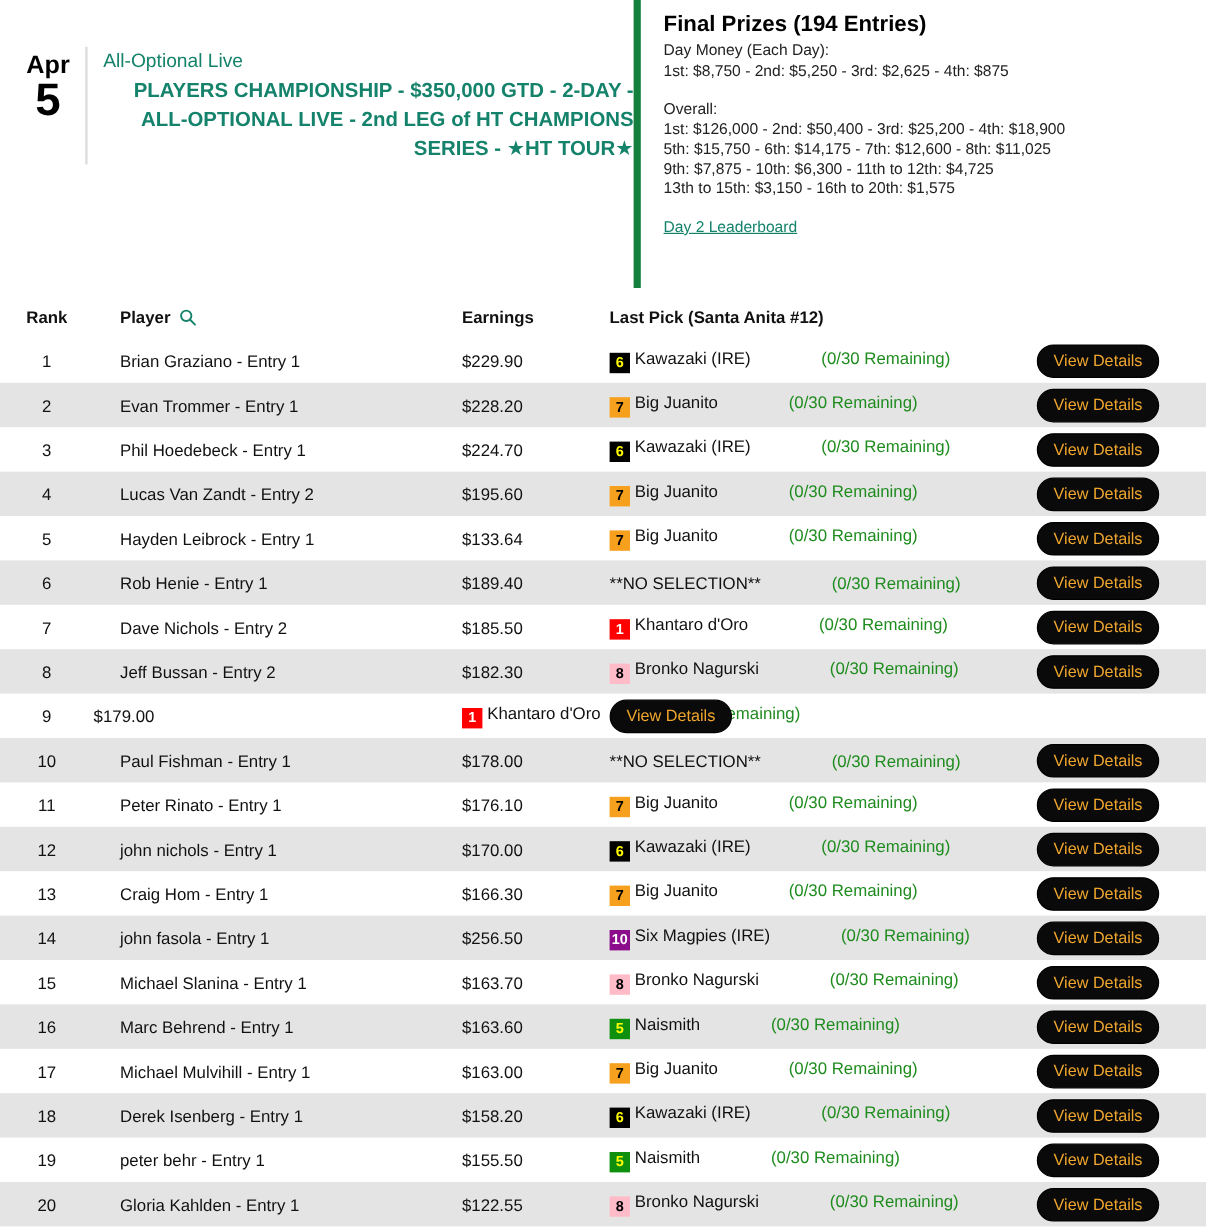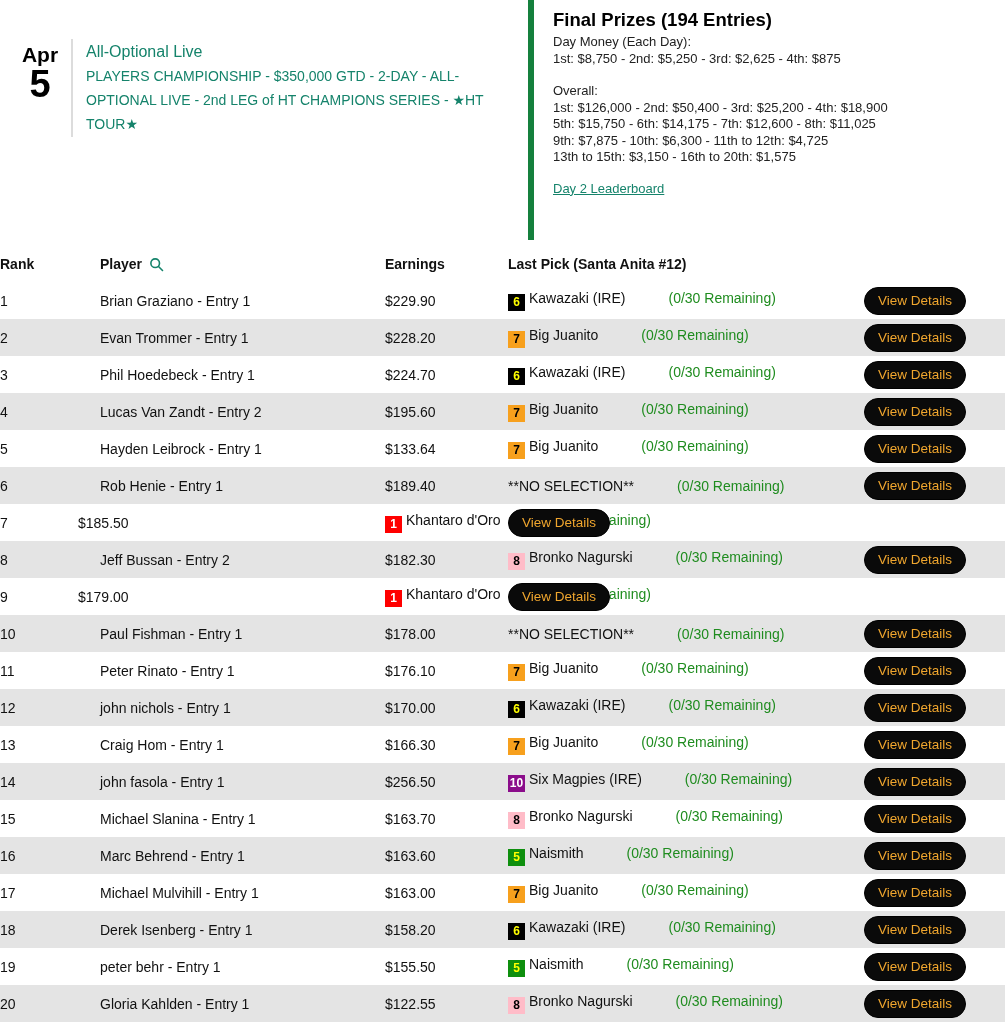--- a/index.html
+++ b/index.html
@@ -25,53 +25,53 @@
     width:528px;flex:0 0 528px;
     display:flex;align-items:flex-start;
     padding:39px 0 0 20px;
   }
   .date-box{width:40px;text-align:center;padding-top:6px;}
   .date-month{font-size:21px;font-weight:bold;line-height:19px;color:#000;}
   .date-day{font-size:38px;font-weight:bold;line-height:40px;color:#000;}
   .vdiv{width:2px;height:98px;background:var(--divider-gray);margin:0 13px 0 11px;flex:0 0 2px;}
   .titles{flex:1;padding-top:1px;max-width:445px;}
   .event-subtitle{color:var(--brand-green);font-size:16px;line-height:24px;}
-  .event-title{color:var(--brand-green);font-size:14px;line-height:24px;font-weight:normal;}
+  .event-title{color:var(--brand-green);font-size:17px;line-height:24px;font-weight:bold;text-align:right;}
 
   .prizes{
     flex:1;border-left:6px solid #15803d;
     padding:8px 10px 0 19px;font-size:13px;line-height:16.5px;color:#222;
   }
   .prizes h2{font-size:18.5px;line-height:24px;font-weight:bold;color:#000;margin-bottom:2px;}
   .prizes .gap{height:16px;}
   .lb-link{
     display:inline-block;margin-top:15px;
     color:var(--brand-green);text-decoration:underline;cursor:pointer;
   }
 
   
   .row-grid{
     display:grid;
     grid-template-columns:78px 307px 123px 1fr 122px;
     align-items:center;
     padding-right:19px;
   }
   .thead{height:36px;font-weight:bold;font-size:14px;margin-top:6px;}
-  .c-rank{text-align:left;}
+  .c-rank{text-align:center;}
   .c-player{padding-left:22px;display:flex;align-items:center;}
   .search-icon{margin-left:7px;display:inline-flex;cursor:pointer;}
   .row{height:37px;font-size:14px;}
   .row:nth-child(even){background:var(--stripe-gray);}
   .badge{
     display:inline-block;width:17px;height:17px;line-height:17px;
     text-align:center;font-size:12px;font-weight:bold;
     margin-right:4px;vertical-align:-3px;
   }
   .c-pick{white-space:nowrap;}
-  .remaining{color:var(--remaining-green);margin-left:4px;padding-left:39px;}
+  .remaining{color:var(--remaining-green);margin-left:20px;padding-left:39px;}
   .c-btn{display:flex;justify-content:flex-start;}
   .vd{
     background:var(--button-bg);color:var(--button-gold);
     border:1px solid #000;border-radius:15px;
     padding:5px 13px;font-size:13.5px;line-height:16px;
     font-family:inherit;cursor:pointer;white-space:nowrap;
   }
 </style>
 </head>
 <body>
@@ -189,20 +189,21 @@
     <div class="c-pick">
       <span>**NO SELECTION**</span><span class="remaining">(0/30 Remaining)</span>
     </div>
     <div class="c-btn">
       <button class="vd">View Details</button>
     </div>
   </div>
 
   <div class="row row-grid">
     <div class="c-rank">7</div>
+    <div class="c-player">Dave Nichols - Entry 2</div>
     <div>$185.50</div>
     <div class="c-pick">
       <span class="badge" style="background: rgb(255, 0, 0); color: rgb(255, 255, 255);">1</span><span>Khantaro d'Oro</span><span class="remaining">(0/30 Remaining)</span>
     </div>
     <div class="c-btn">
       <button class="vd">View Details</button>
     </div>
   </div>
 
   <div class="row row-grid">

